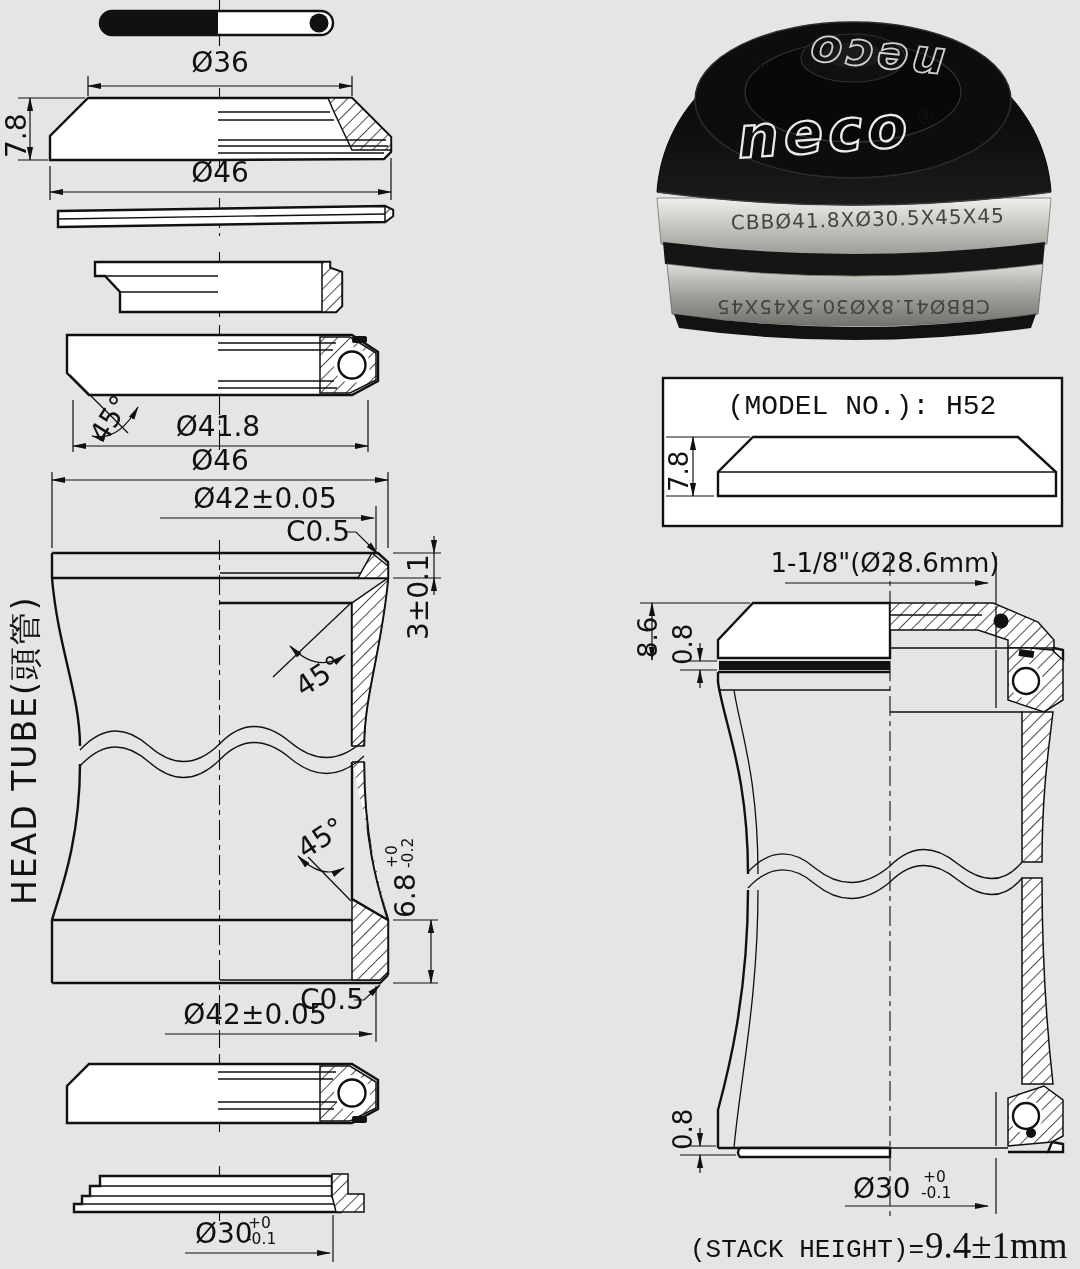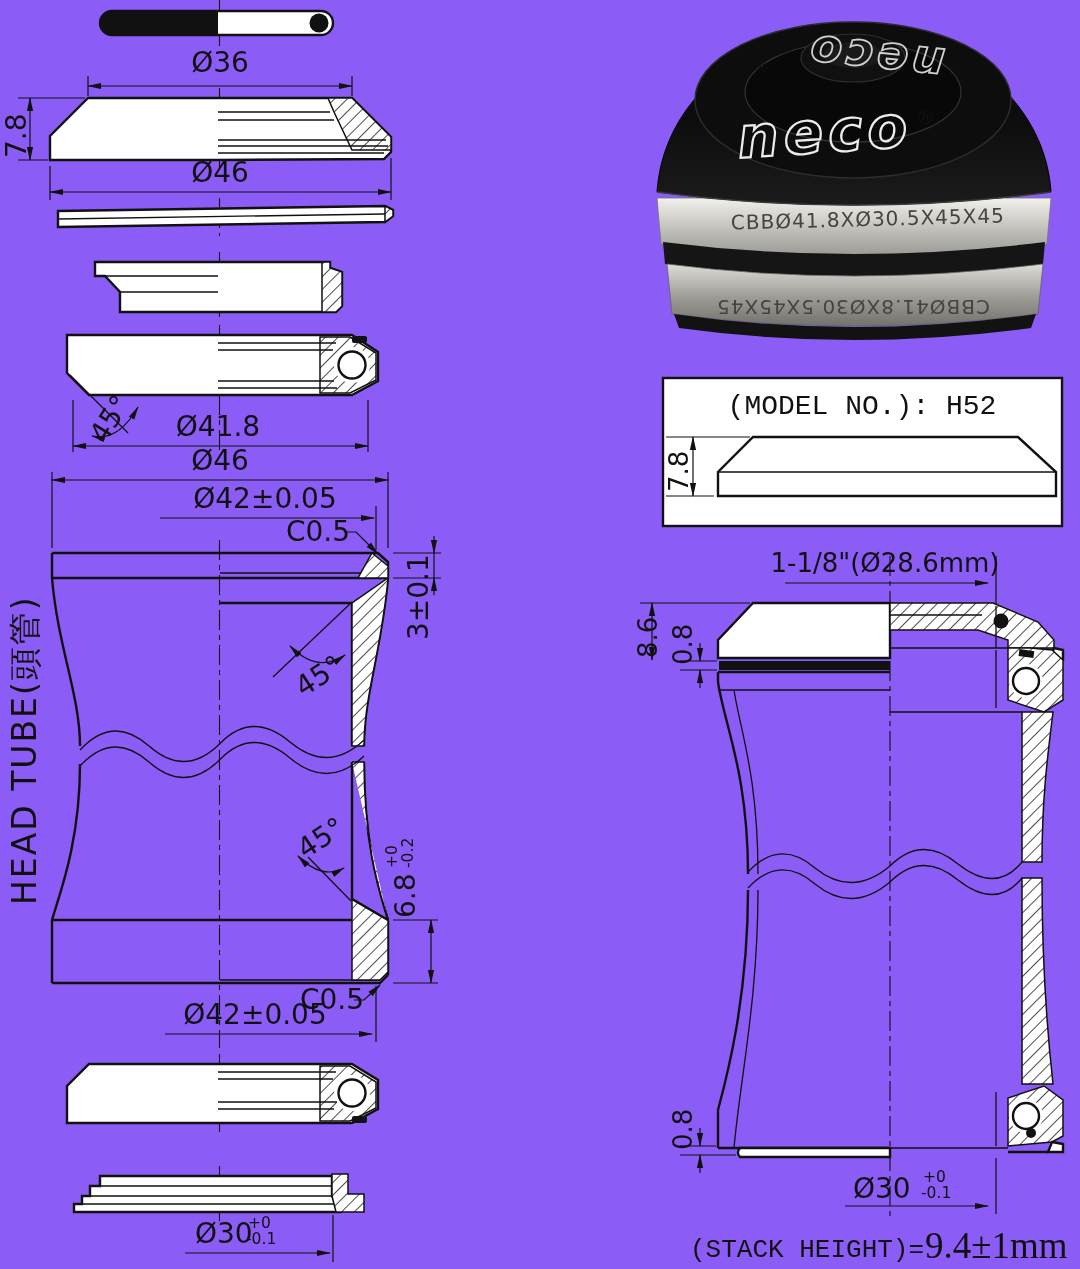--- a/index.html
+++ b/index.html
@@ -1,16 +1,16 @@
 <!DOCTYPE html>
 <html><head>
 <meta charset="utf-8">
 <style>
   html,body{margin:0;padding:0;background:#fff;}
-  #page{position:relative;width:1080px;height:1269px;background:#8b5cf6;overflow:hidden;}
+  #page{position:relative;width:1080px;height:1269px;background:#e5e5e5;overflow:hidden;}
   .ol{stroke:#111;stroke-width:2.4;fill:none;stroke-linejoin:miter;stroke-linecap:butt}
   .olf{stroke:#111;stroke-width:2.4;fill:#fff;stroke-linejoin:miter}
   .tl{stroke:#111;stroke-width:1.3;fill:none}
   .dl{stroke:#111;stroke-width:1.2;fill:none}
   .cl{stroke:#111;stroke-width:1.1;fill:none;stroke-dasharray:20 5 5 5}
   .hf{fill:url(#h);stroke:#111;stroke-width:1.5;stroke-linejoin:miter}
   text{fill:#111;font-family:"DejaVu Sans",sans-serif;}
   .dim{font-size:28px}
   .dimM{font-size:26px}
   .dimS{font-size:15.5px}

